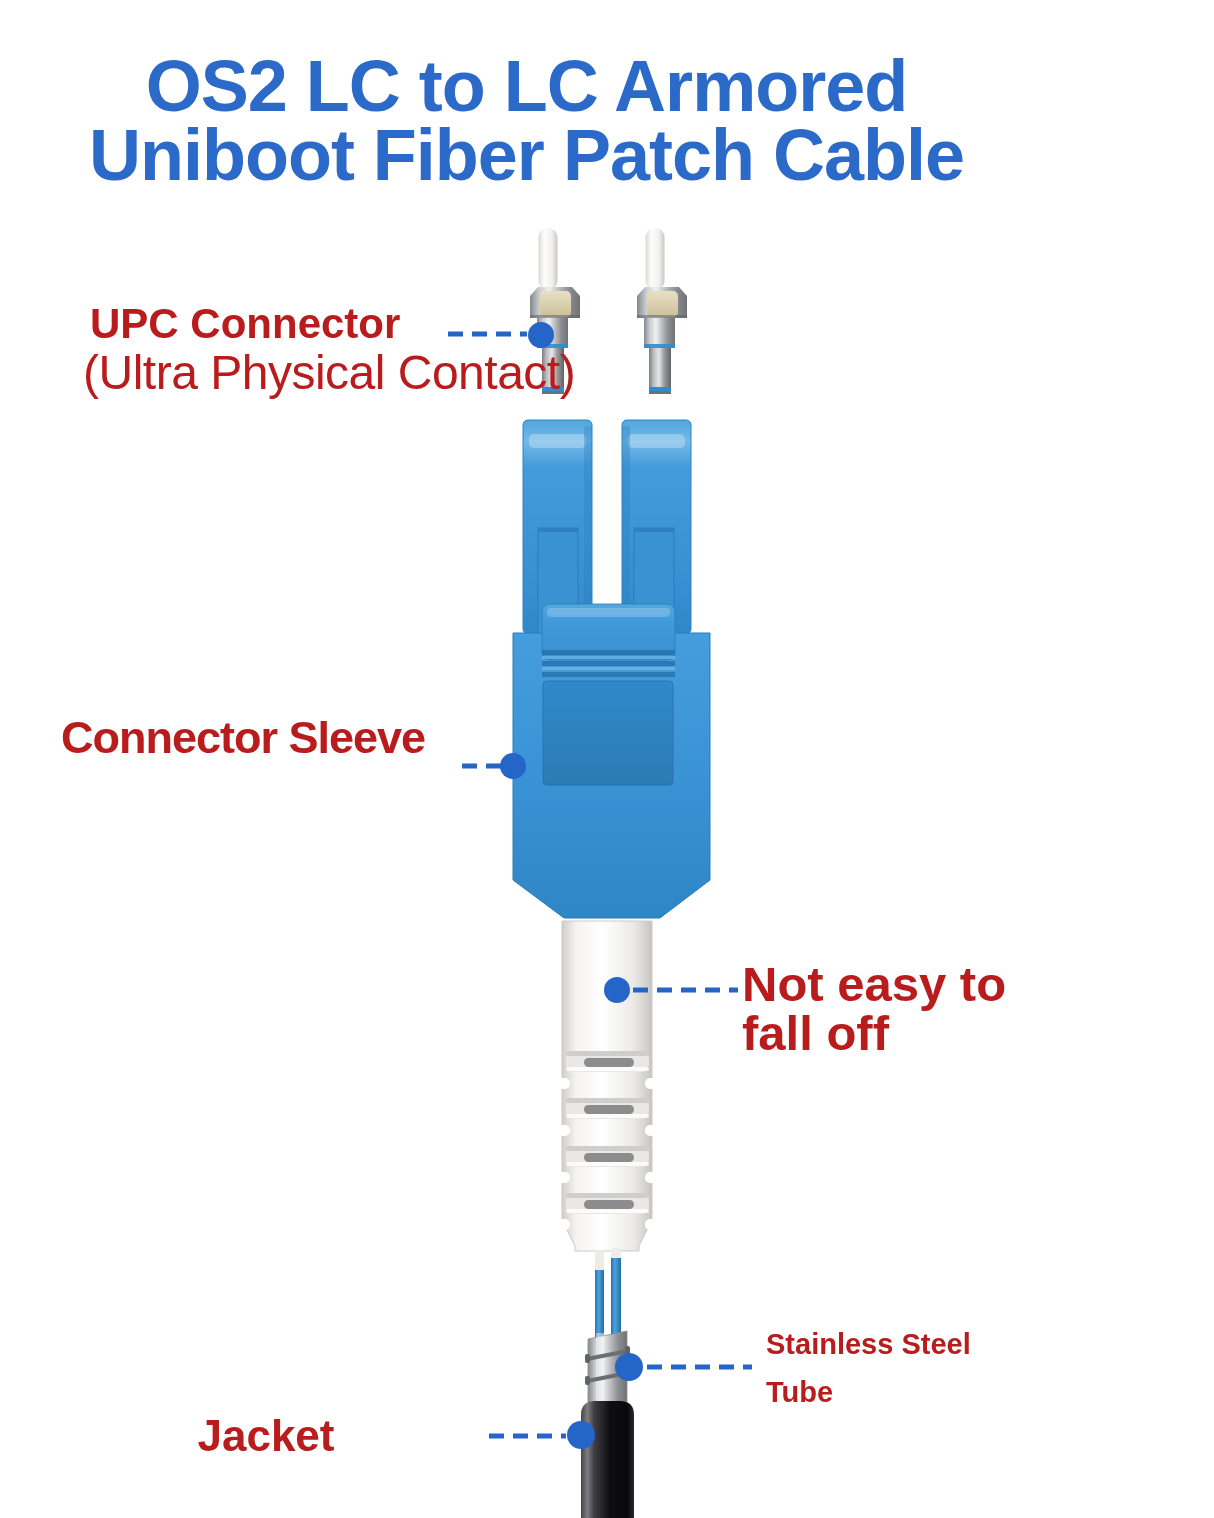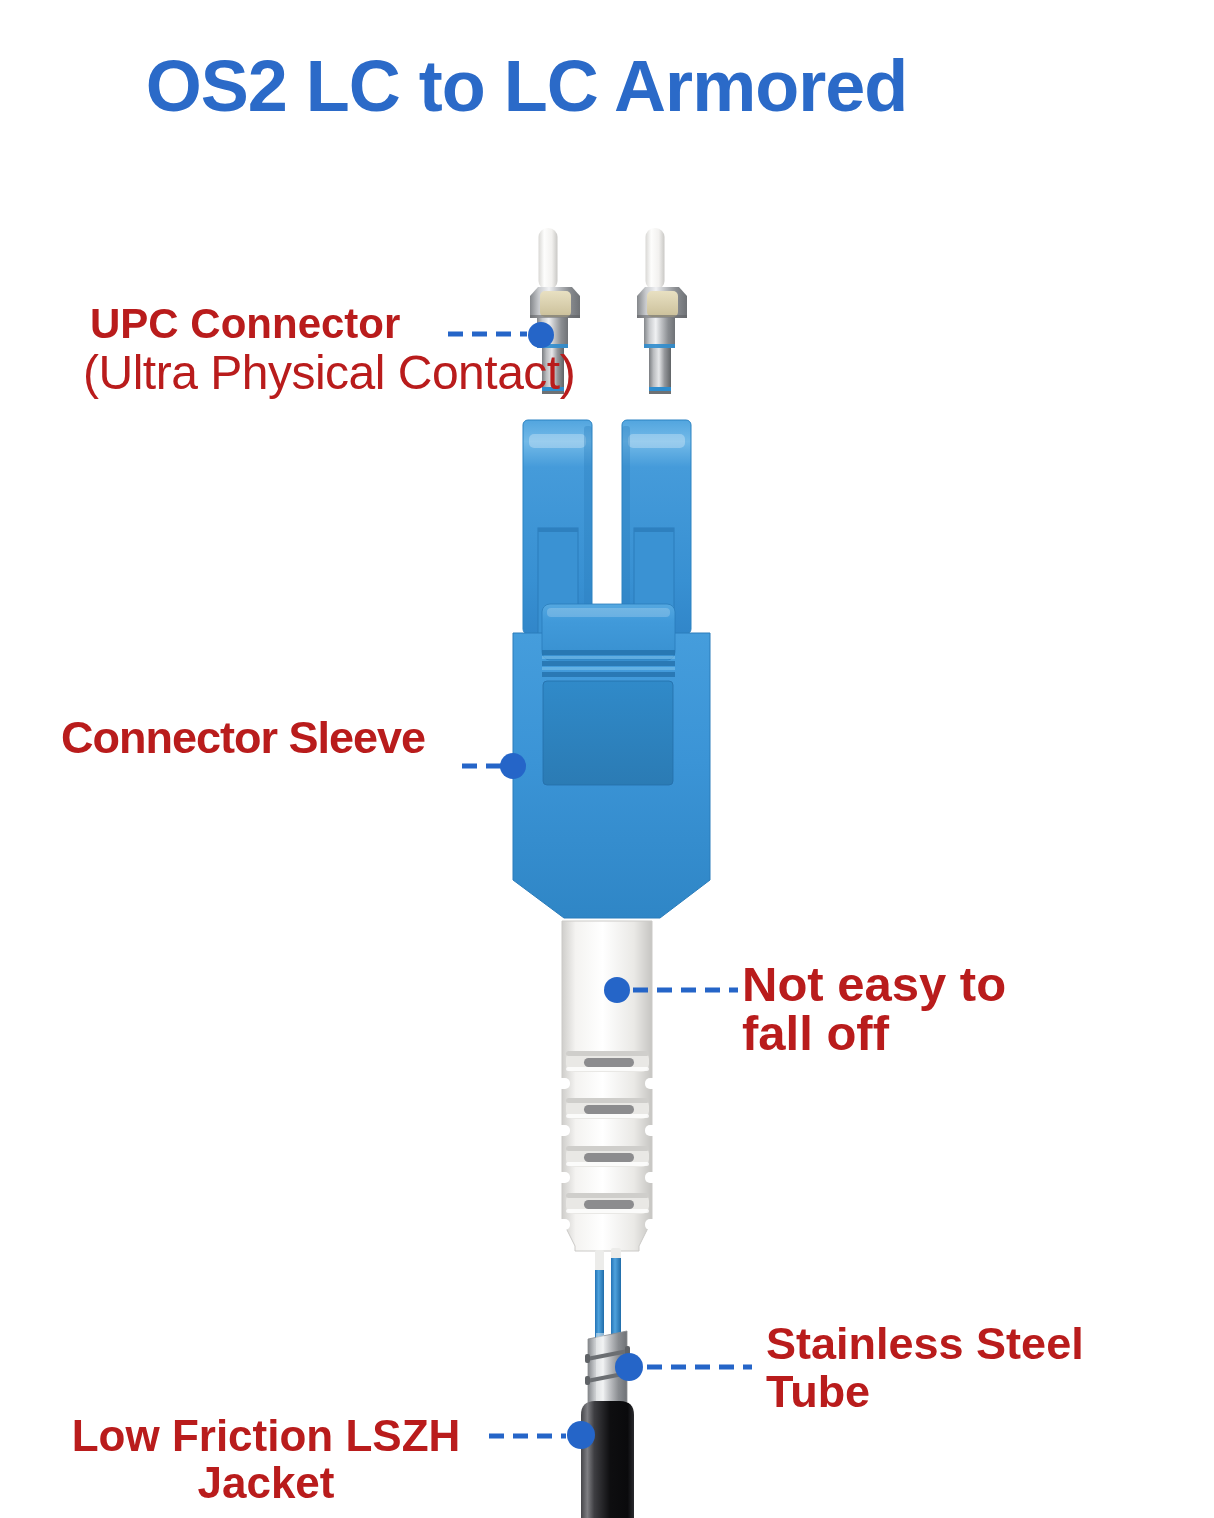--- a/index.html
+++ b/index.html
@@ -6,21 +6,21 @@
   .canvas{position:relative;width:1214px;height:1518px;background:#ffffff;overflow:hidden;
           font-family:"Liberation Sans","DejaVu Sans",sans-serif;}
   .illustration{position:absolute;left:0;top:0;}
   .title{position:absolute;left:0;top:52px;width:1053px;text-align:center;
          color:#2B6AC8;font-weight:700;font-size:72px;line-height:69px;letter-spacing:-1px;}
   .lbl{position:absolute;color:#b91c1c;font-weight:700;white-space:nowrap;}
   .lbl-upc{left:90px;top:302px;font-size:42px;line-height:44px;}
   .lbl-upc .sub{font-weight:400;font-size:48px;letter-spacing:-0.5px;margin-left:-7px;margin-top:5px;}
   .lbl-sleeve{left:61px;top:712px;font-size:45px;letter-spacing:-1px;}
   .lbl-boot{left:742px;top:960px;font-size:49px;line-height:49px;}
-  .lbl-tube{left:766px;top:1320px;font-size:45px;line-height:48px;}
+  .lbl-tube{left:766px;top:1320px;font-size:29px;line-height:48px;}
   .lbl-jacket{left:40px;top:1412px;width:452px;font-size:44px;line-height:47px;
               text-align:center;white-space:nowrap;}
 </style>
 </head>
 <body>
 
 <div class="canvas">
 
   <svg class="illustration" width="1214" height="1518" viewBox="0 0 1214 1518">
     <defs>
@@ -213,37 +213,37 @@
       <circle cx="541" cy="335" r="13"></circle>
       <circle cx="513" cy="766" r="13"></circle>
       <circle cx="617" cy="990" r="13"></circle>
       <circle cx="629" cy="1367" r="14"></circle>
       <circle cx="581" cy="1435" r="14"></circle>
     </g>
   </svg>
 
   <div class="title">
     <div>OS2 LC to LC Armored</div>
+    <div>Uniboot Fiber Patch Cable</div>
   </div>
 
   <div class="lbl lbl-upc">
     <div>UPC Connector</div>
     <div class="sub">(Ultra Physical Contact)</div>
   </div>
 
   <div class="lbl lbl-sleeve">Connector Sleeve</div>
 
   <div class="lbl lbl-boot">
     <div>Not easy to</div>
     <div>fall off</div>
   </div>
 
   <div class="lbl lbl-tube">
     <div>Stainless Steel</div>
     <div>Tube</div>
   </div>
 
   <div class="lbl lbl-jacket">
-    <div>Low Friction LSZH</div>
     <div>Jacket</div>
   </div>
 
 </div>
 
 </body></html>

